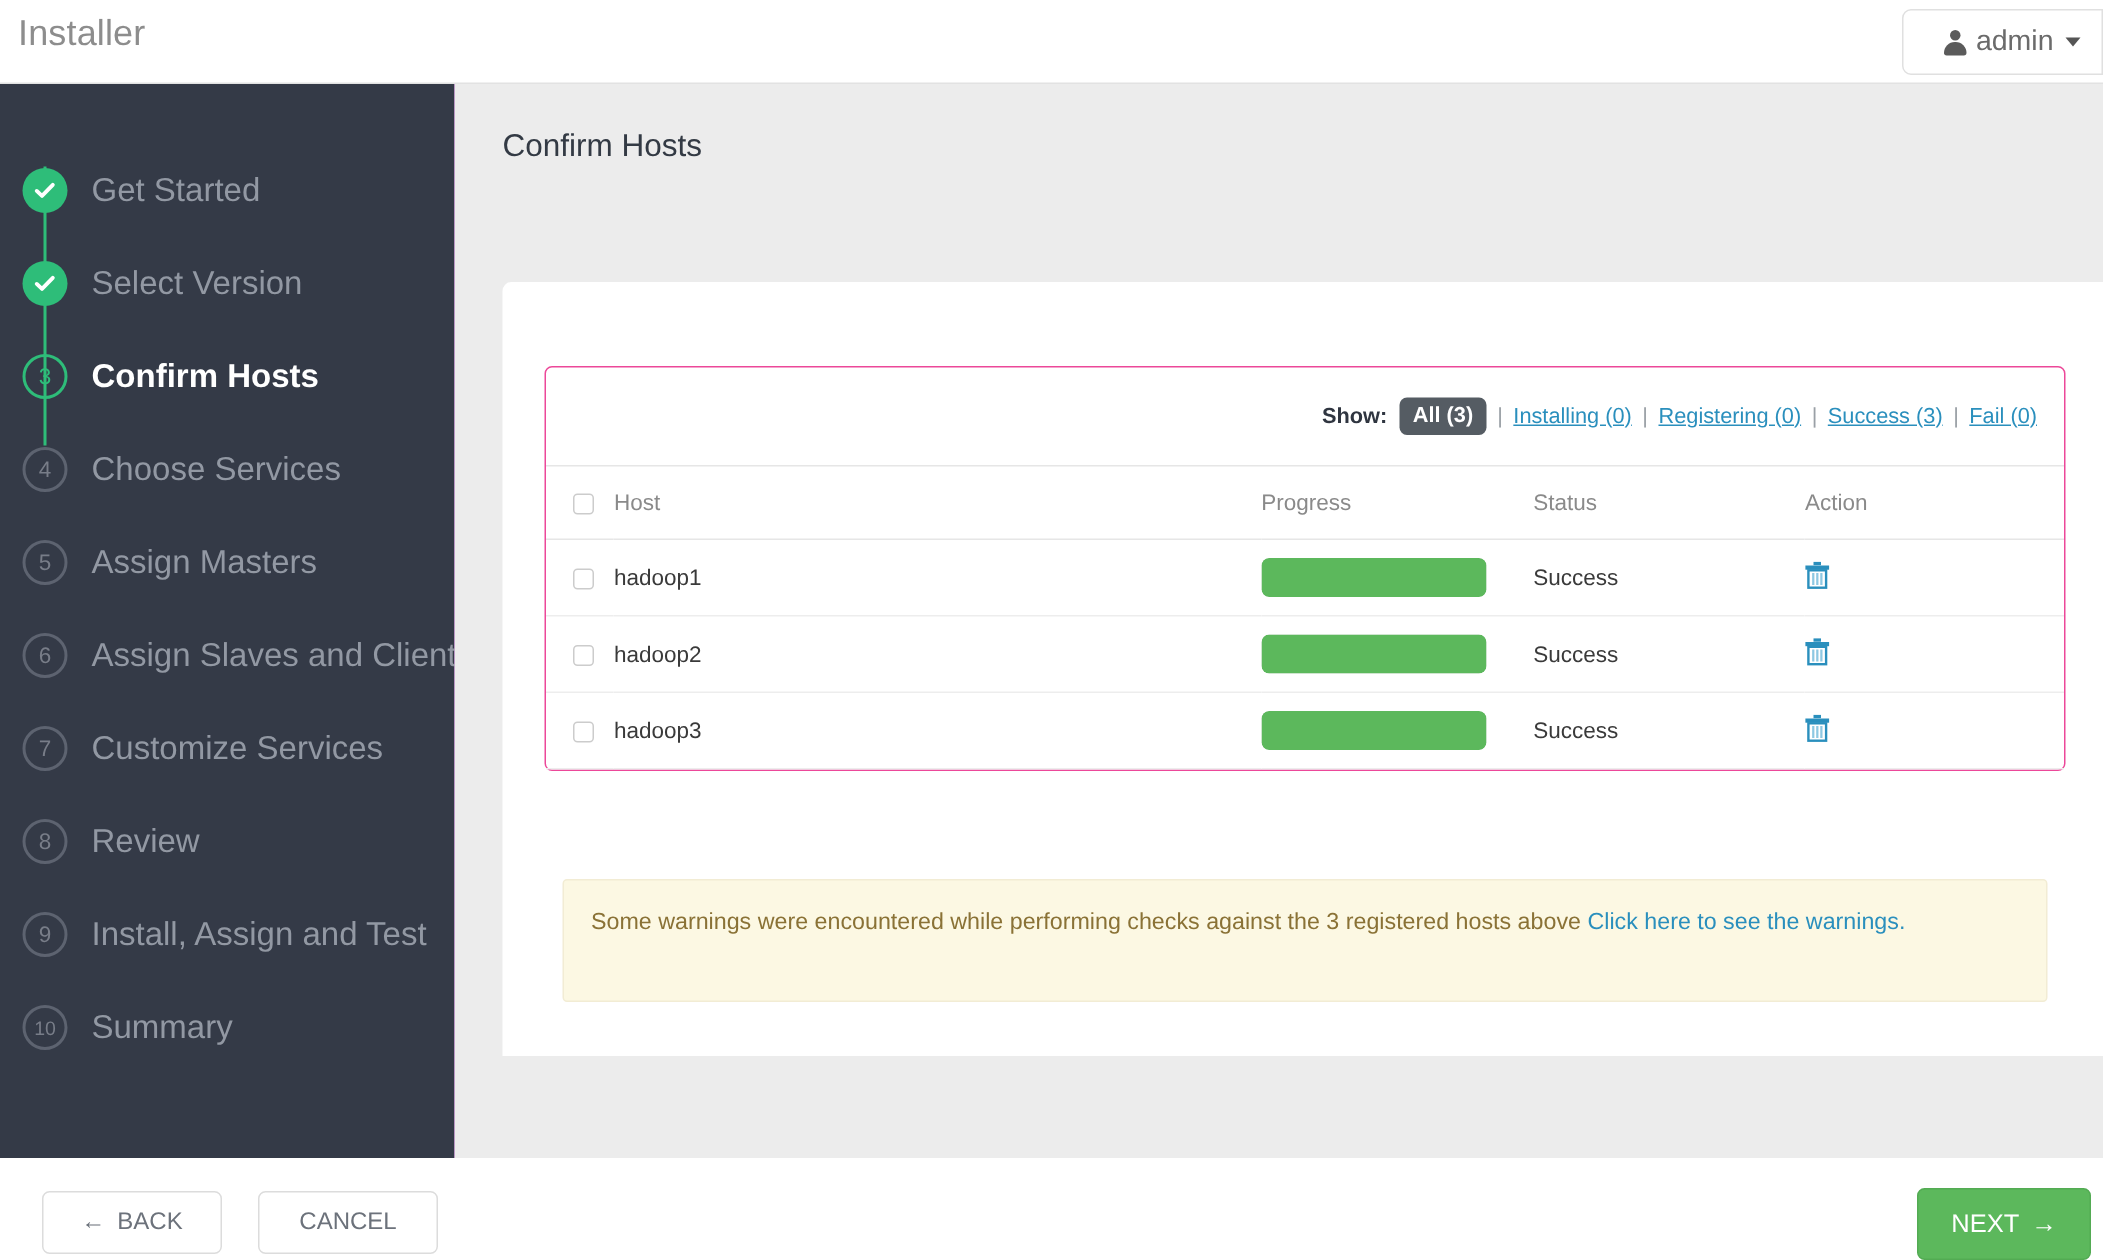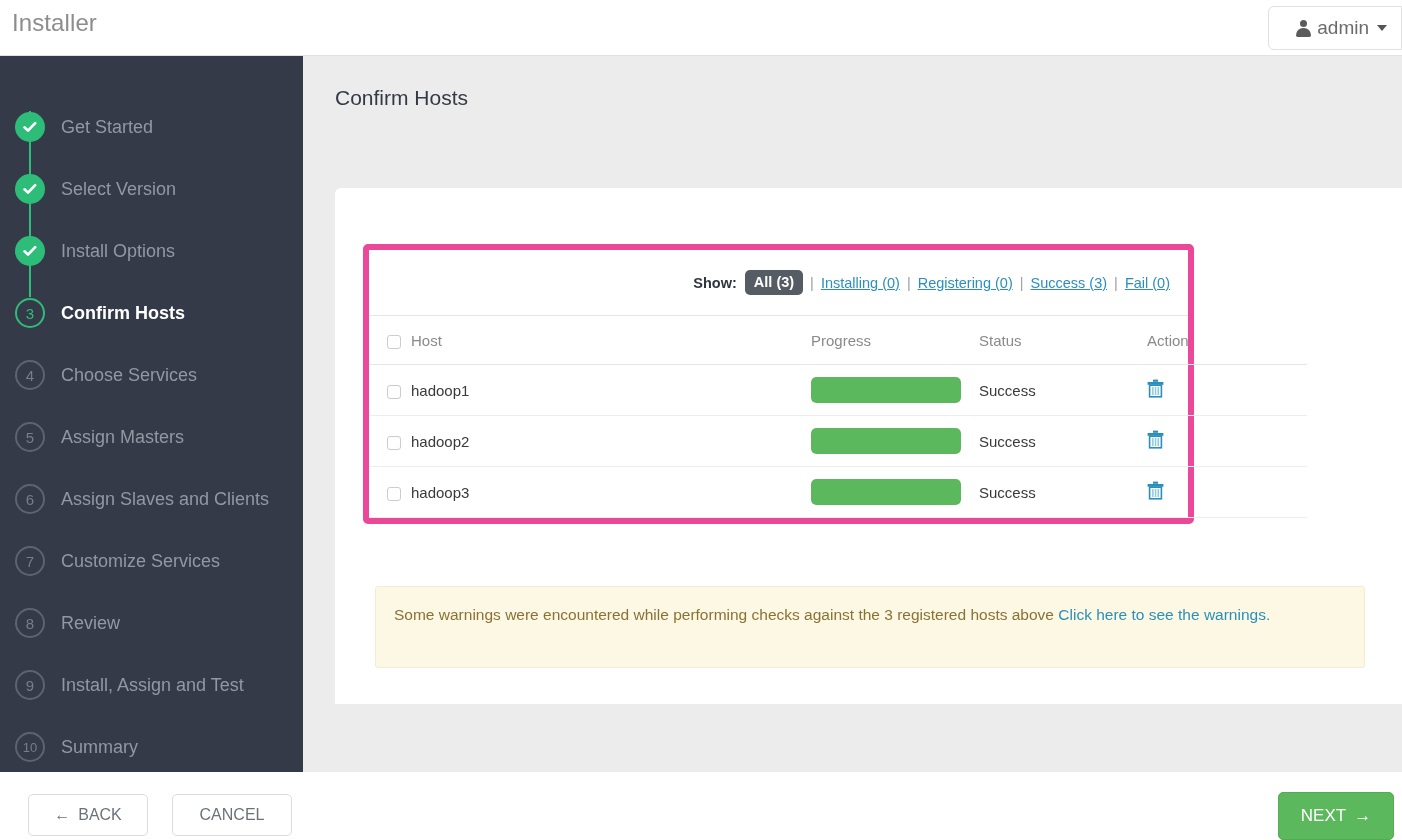--- a/index.html
+++ b/index.html
@@ -90,21 +90,21 @@
   }
   .marker.todo {
     border: 2px solid #5d6370; color: #787d88; background: transparent;
   }
   .marker.todo.wide { font-size: 13px; }
   .connector {
     position: absolute; left: 29px; width: 2px;
     background: #2ebd79; z-index: 1;
   }
   .step-label {
-    margin-left: 16px; font-size: 18px; color: #9298a3;
+    margin-left: 16px; font-size: 22px; color: #9298a3;
     white-space: nowrap;
   }
   .step-label.active { color: #ffffff; font-weight: bold; }
 
   
   .main {
     position: absolute; left: 303px; top: 56px;
     width: 1099px; height: 716px;
     background: #ececec;
     overflow: hidden;
@@ -119,22 +119,22 @@
   }
 
   .card {
     position: absolute; left: 32px; top: 132px;
     width: 1099px; height: 516px;
     background: #ffffff;
     border-radius: 6px 0 0 0;
   }
   .panel {
     position: absolute; left: 28px; top: 56px;
-    width: 831px;
-    border: 6px solid #ec4899;
+    width: 1014px;
+    border: 1px solid #ec4899;
     border-radius: 5px;
     background: #ffffff;
   }
 
   
   .filter-row {
     height: 66px;
     display: flex; align-items: center; justify-content: flex-end;
     padding-right: 18px;
     border-bottom: 1px solid #e6e6e6;
@@ -265,28 +265,20 @@
           </div>
           <div class="step-label">Get Started</div>
         </div>
         <div class="step">
           <div class="marker done">
             <svg width="18" height="18" viewBox="0 0 18 18">
               <path d="M3.5 9.3 L7 12.6 L14.2 5.2" fill="none" stroke="#ffffff" stroke-width="2.6" stroke-linecap="round" stroke-linejoin="round"></path>
             </svg>
           </div>
           <div class="step-label">Select Version</div>
-        </div>
-        <div class="step">
-          <div class="marker done">
-            <svg width="18" height="18" viewBox="0 0 18 18">
-              <path d="M3.5 9.3 L7 12.6 L14.2 5.2" fill="none" stroke="#ffffff" stroke-width="2.6" stroke-linecap="round" stroke-linejoin="round"></path>
-            </svg>
-          </div>
-          <div class="step-label">Install Options</div>
         </div>
         <div class="step">
           <div class="marker current">3</div>
           <div class="step-label active">Confirm Hosts</div>
         </div>
         <div class="step">
           <div class="marker todo">4</div>
           <div class="step-label">Choose Services</div>
         </div>
         <div class="step">

